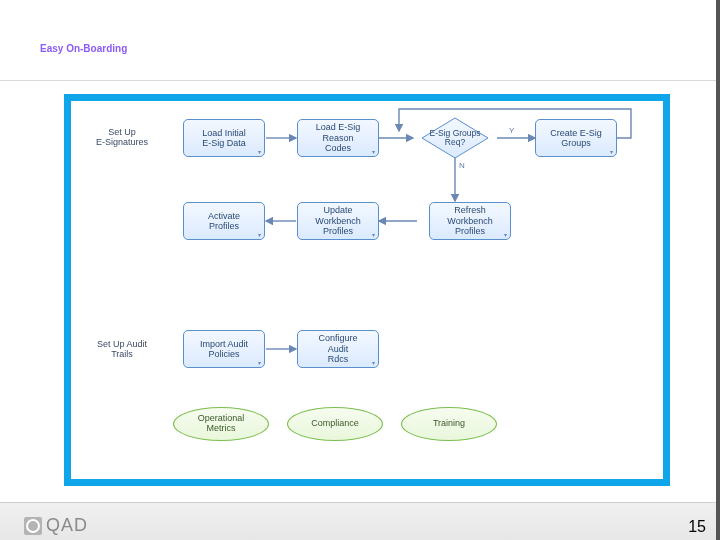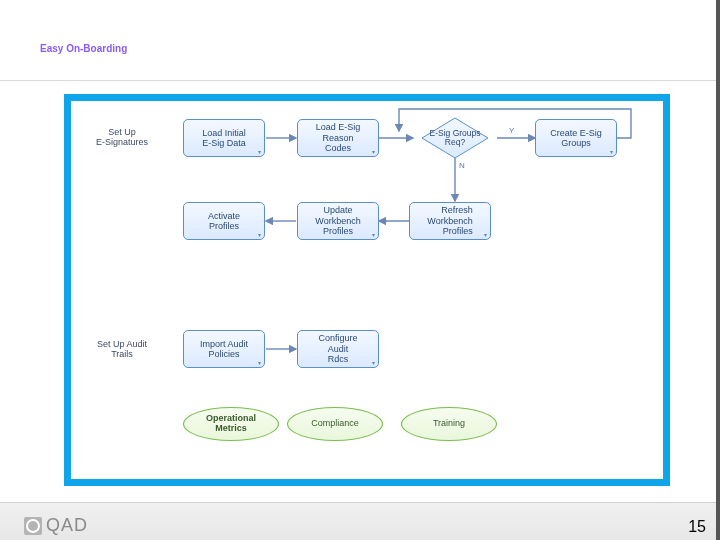--- a/index.html
+++ b/index.html
@@ -239,26 +239,26 @@
       </svg>
       <div class="diamond-text">E-Sig Groups<br>Req?</div>
     </div>
     <div class="yn" style="left:438px; top:25px;">Y</div>
     <div class="yn" style="left:388px; top:60px;">N</div>
 
     <div class="box" style="left:464px; top:18px; width:82px; height:38px;">Create E-Sig<br>Groups</div>
 
     <div class="box" style="left:112px; top:101px; width:82px; height:38px;">Activate Profiles</div>
     <div class="box" style="left:226px; top:101px; width:82px; height:38px;">Update<br>Workbench<br>Profiles</div>
-    <div class="box" style="left:338px; top:101px; width:82px; height:38px;text-align:right;">Refresh<br>Workbench<br>Profiles</div>
+    <div class="box" style="left:358px; top:101px; width:82px; height:38px;">Refresh<br>Workbench<br>Profiles</div>
 
     <div class="box" style="left:112px; top:229px; width:82px; height:38px;">Import Audit<br>Policies</div>
     <div class="box" style="left:226px; top:229px; width:82px; height:38px;">Configure Audit<br>Rdcs</div>
 
-    <div class="ellipse" style="left:112px; top:306px; width:96px; height:34px;font-weight:bold;">Operational<br>Metrics</div>
+    <div class="ellipse" style="left:102px; top:306px; width:96px; height:34px;">Operational<br>Metrics</div>
     <div class="ellipse" style="left:216px; top:306px; width:96px; height:34px;">Compliance</div>
     <div class="ellipse" style="left:330px; top:306px; width:96px; height:34px;">Training</div>
 
   </div>
 
   <div class="footer-bar"></div>
 
   <div class="logo">
     <span class="logo-mark"></span>
     <span>QAD</span>

